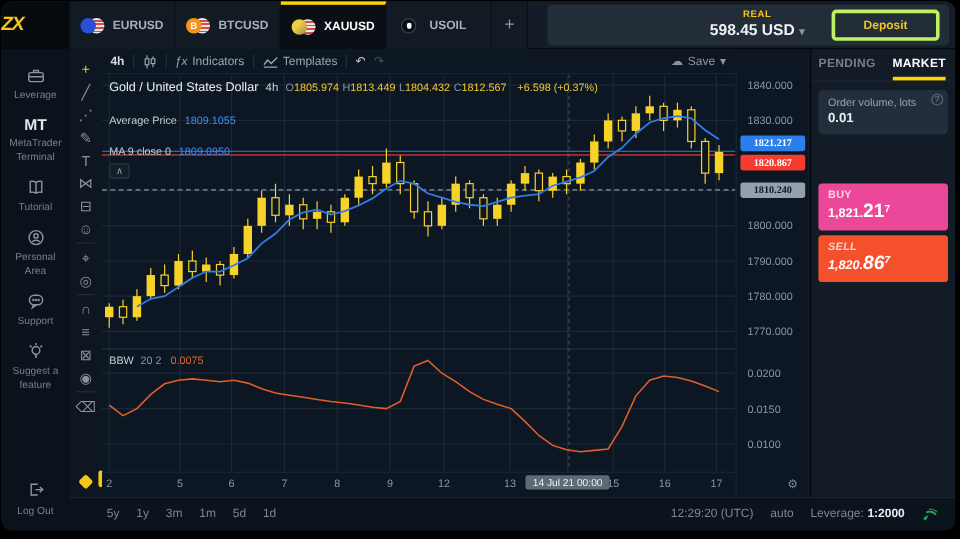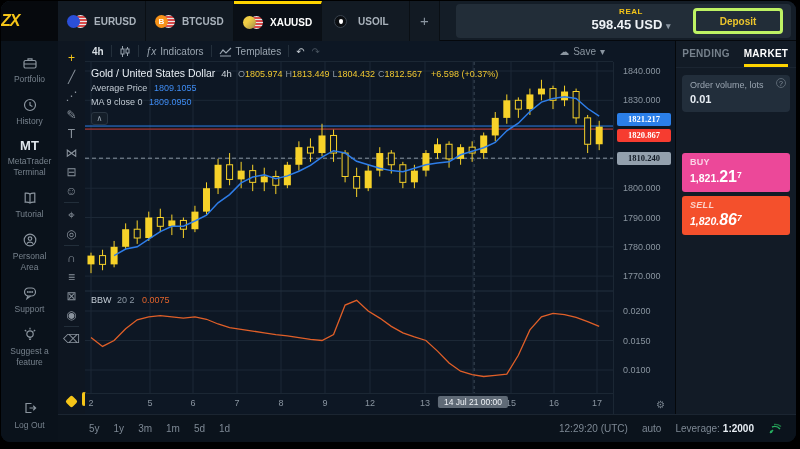--- a/index.html
+++ b/index.html
@@ -57,21 +57,21 @@
 
   
   .chart-area { position:absolute; left:84px; top:61px; width:528px; height:331px; background:#0d1724; }
   .chart-area svg { position:absolute; left:0; top:0; }
   .legend { position:absolute; left:6px; top:5px; }
   .lrow1 { font-size:10.5px; color:#e8eef4; display:flex; gap:6px; align-items:baseline; white-space:nowrap; }
   .lrow1 .tfm { color:#cfd6dd; font-size:9.5px; }
   .ohlc span.k { color:#8b97a3; font-size:9px; }
   .ohlc span.v { color:#f0c832; font-size:9px; margin-right:3px; }
   .chg { color:#f0c832; font-size:9px; }
-  .lrow2 { font-size:9px; color:#c3ccd5; margin-top:4px; }
+  .lrow2 { font-size:9px; color:#c3ccd5; margin-top:16px; }
   .lrow2 .blu { color:#3f8cf3; margin-left:4px; }
   .collapse-btn { margin-top:5px; width:17px; height:13px; border:1px solid #2a3642; border-radius:3px; color:#9aa5b0; font-size:8px; text-align:center; line-height:12px; cursor:pointer; background:#141e29; }
   .chart-btns { position:absolute; right:-66px; top:5px; display:flex; gap:4px; }
   .cbtn { width:14px; height:13px; background:#2a3440; border-radius:3px; color:#98a2ac; font-size:8px; text-align:center; line-height:13px; cursor:pointer; }
   .bbw-legend { position:absolute; left:6px; top:233px; font-size:9px; color:#c3ccd5; }
   .bbw-legend .prm { color:#8b97a3; margin-left:3px; }
   .bbw-legend .val { color:#e2632b; margin-left:5px; }
   .ymarker { position:absolute; left:-3px; top:330px; width:4px; height:14px; background:#f5c518; border-radius:2px; }
 
   
@@ -162,30 +162,21 @@
 
   <div class="sidebar" id="sidebar">
       <div class="side-item">
         <span class="sicon">
           <svg width="16" height="16">
             <rect x="2" y="5.5" width="12" height="7.5" rx="1.5"></rect>
             <path d="M6 5.5 V3.8 h4 v1.7"></path>
             <path d="M2 9 h12"></path>
           </svg>
         </span>
-        <span class="slabel">Portfolio</span>
-      </div>
-      <div class="side-item">
-        <span class="sicon">
-          <svg width="16" height="16">
-            <circle cx="8" cy="8" r="5.5"></circle>
-            <path d="M8 5 v3.2 l2.4 1.4"></path>
-          </svg>
-        </span>
-        <span class="slabel">History</span>
+        <span class="slabel">Leverage</span>
       </div>
       <div class="side-item">
         <span class="mt-big">MT</span>
         <span class="slabel">MetaTrader Terminal</span>
       </div>
       <div class="side-item">
         <span class="sicon">
           <svg width="16" height="16">
             <path d="M8 4 C6.2 2.8 3.2 3.2 3.2 3.2 V12.2 C3.2 12.2 6.2 11.8 8 13 C9.8 11.8 12.8 12.2 12.8 12.2 V3.2 C12.8 3.2 9.8 2.8 8 4 Z"></path>
             <path d="M8 4 V13"></path>

